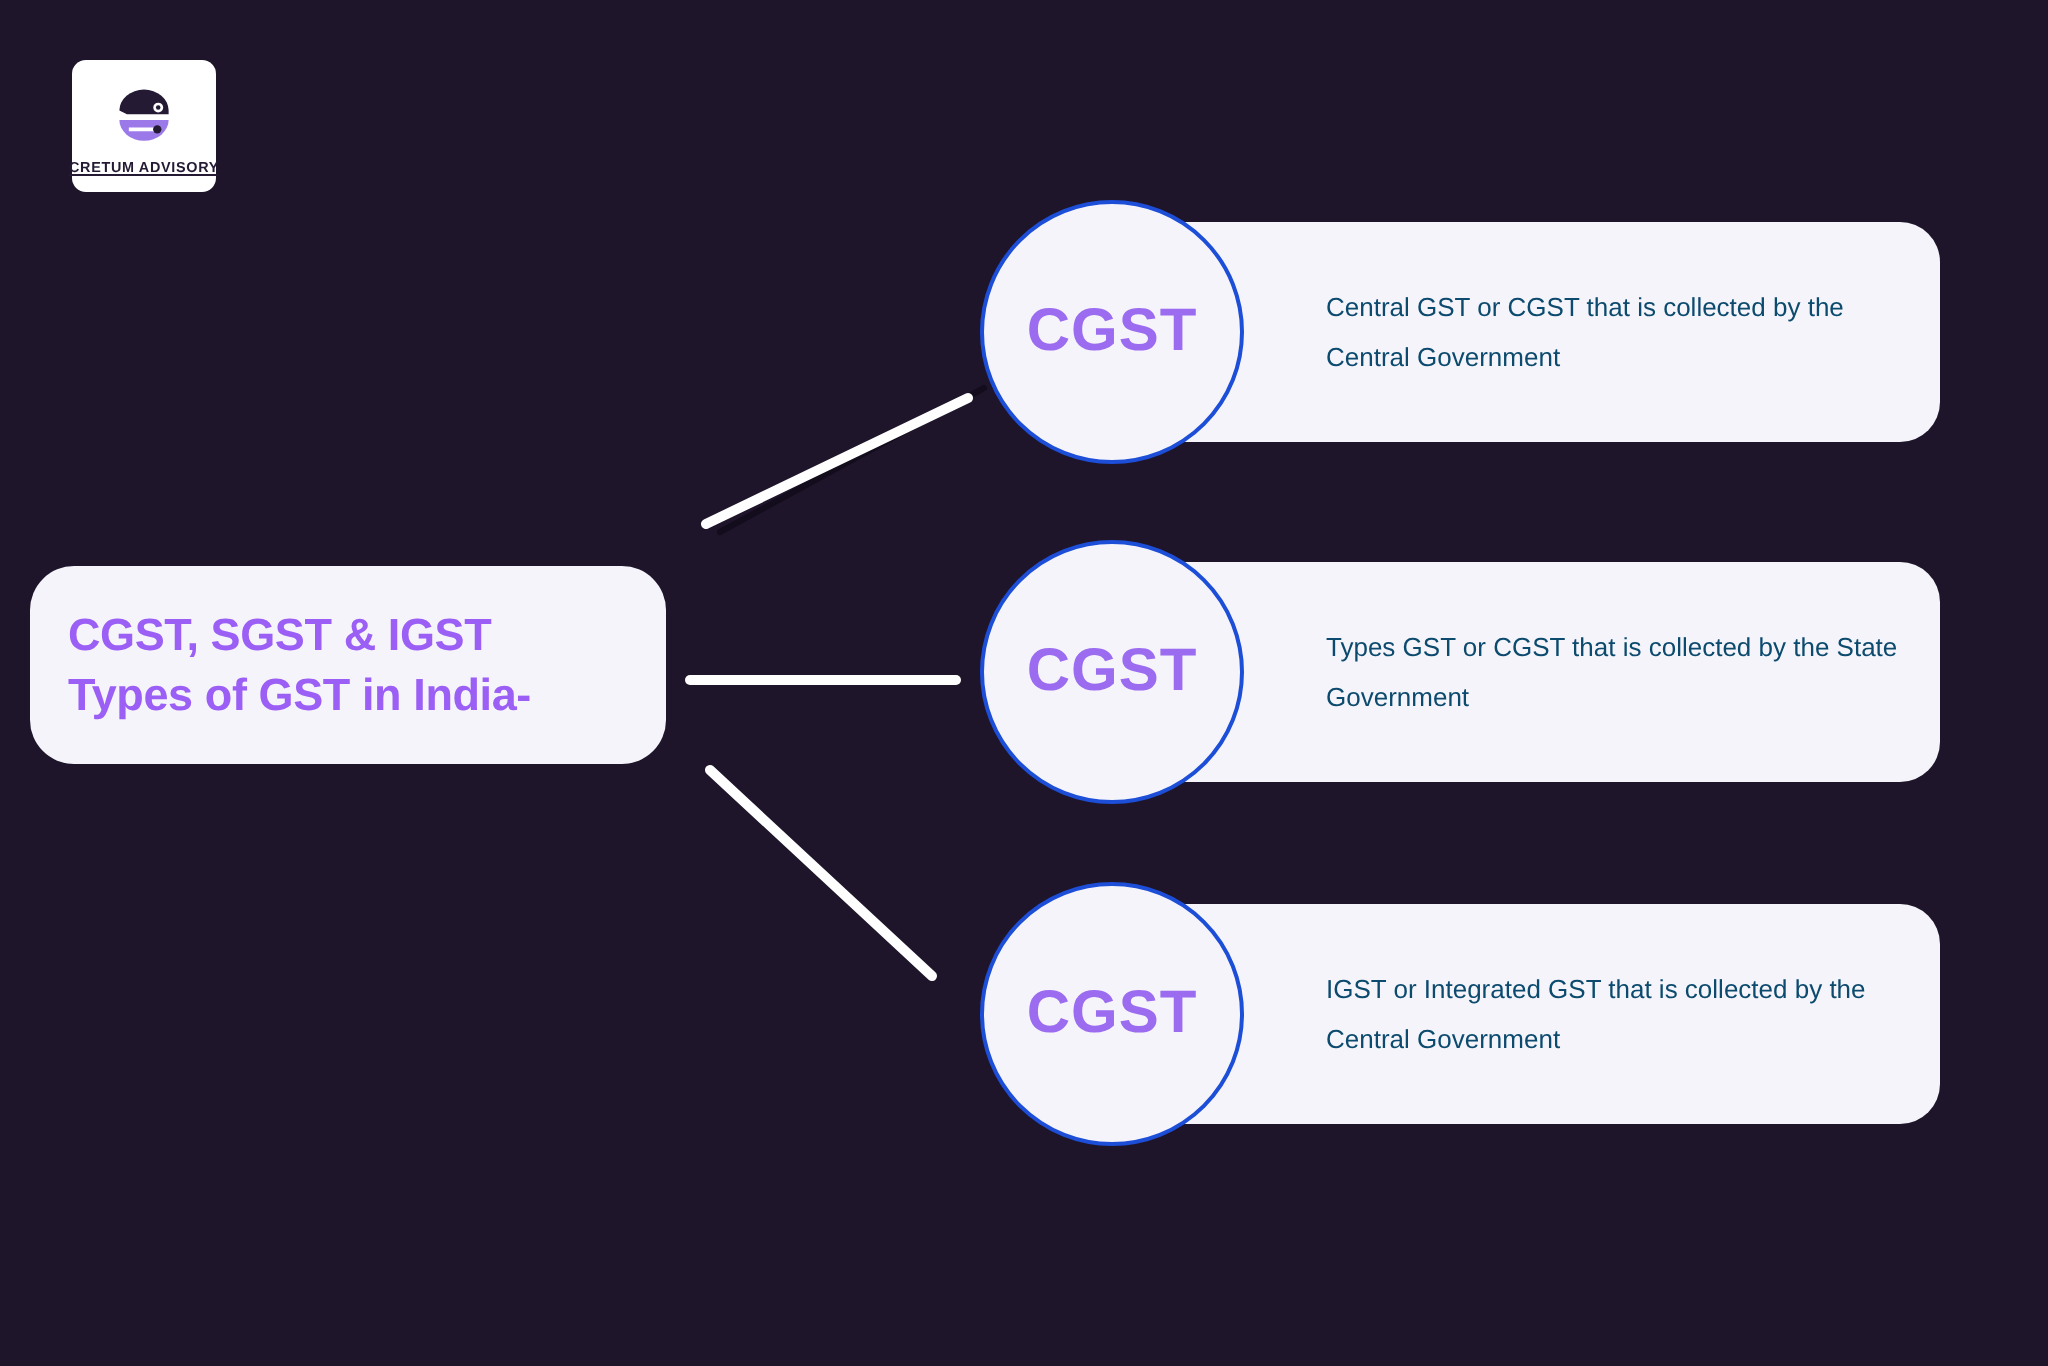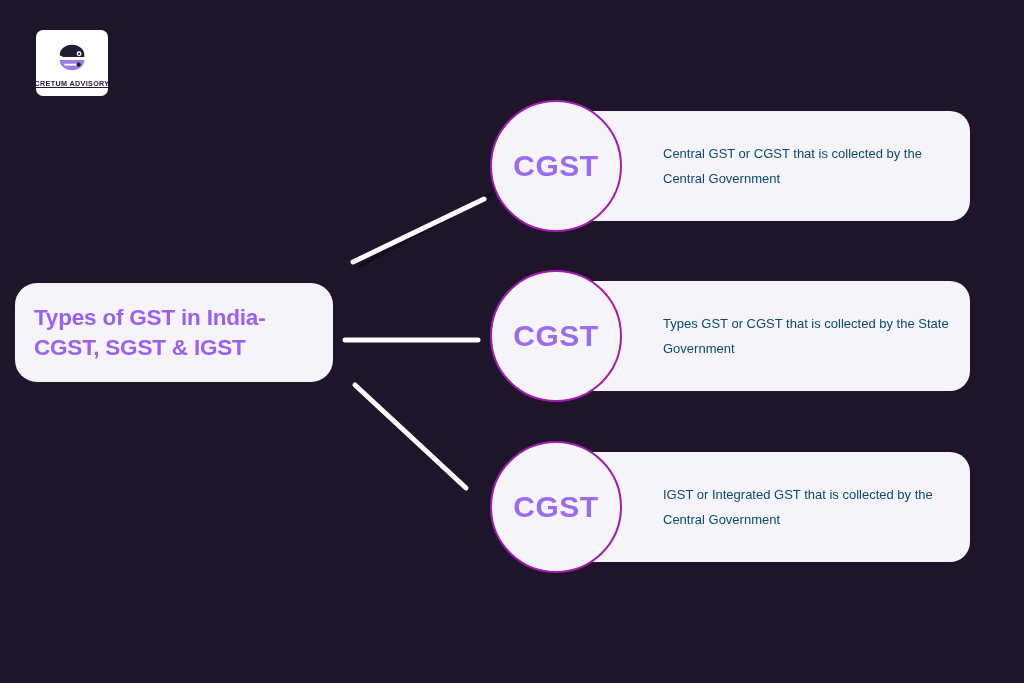--- a/index.html
+++ b/index.html
@@ -114,21 +114,21 @@
     font-family: "Liberation Sans", sans-serif;
   }
   .row-circle {
     position: absolute;
     left: 0;
     top: 0;
     width: 132px;
     height: 132px;
     border-radius: 50%;
     background: #f5f4fa;
-    border: 2px solid #a21caf;
+    border: 2px solid #1d4ed8;
     box-sizing: border-box;
     display: flex;
     align-items: center;
     justify-content: center;
     z-index: 2;
   }
   .row-circle-label {
     color: #9b6bf0;
     font-weight: bold;
     font-size: 30px;
@@ -154,22 +154,22 @@
   </div>
 
   <svg class="connector-svg">
     <line x1="360" y1="266" x2="492" y2="194" stroke="#120c1c" stroke-width="3" stroke-linecap="round"></line>
     <line x1="353" y1="262" x2="484" y2="199" stroke="#ffffff" stroke-width="5" stroke-linecap="round"></line>
     <line x1="345" y1="340" x2="478" y2="340" stroke="#ffffff" stroke-width="5" stroke-linecap="round"></line>
     <line x1="355" y1="385" x2="466" y2="488" stroke="#ffffff" stroke-width="5" stroke-linecap="round"></line>
   </svg>
 
   <div class="title-box">
+    <div class="title-line">CGST, SGST &amp; IGST</div>
     <div class="title-line">Types of GST in India-</div>
-    <div class="title-line">CGST, SGST &amp; IGST</div>
   </div>
 
   <div class="row" style="top:100px;">
     <div class="row-panel">
       <div class="row-desc">Central GST or CGST that is collected by the Central Government</div>
     </div>
     <div class="row-circle">
       <span class="row-circle-label">CGST</span>
     </div>
   </div>

